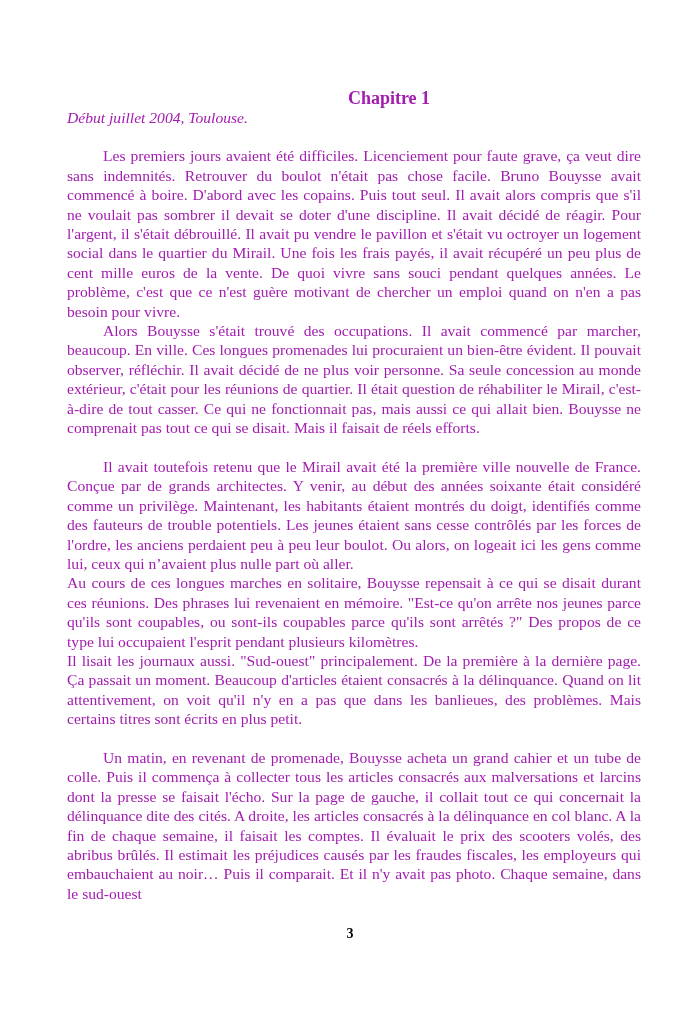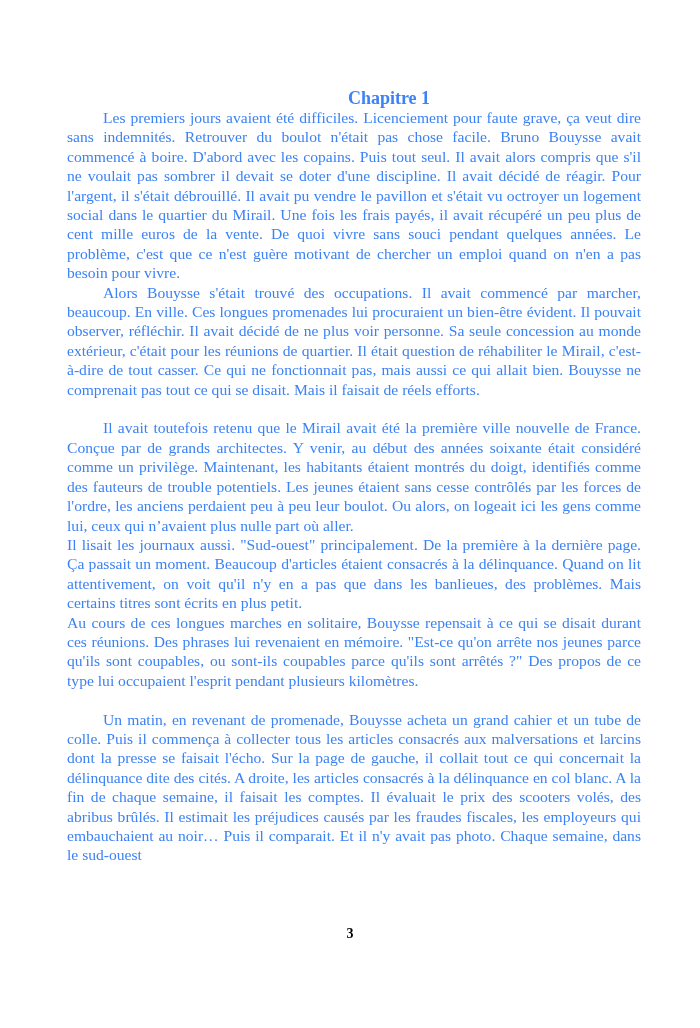--- a/index.html
+++ b/index.html
@@ -1,44 +1,45 @@
 <!DOCTYPE html>
 <html><head>
 <meta charset="utf-8">
 <style>
   html, body { margin: 0; padding: 0; background: #ffffff; }
   body { width: 700px; height: 1028px; position: relative; overflow: hidden; }
   .page {
     position: absolute; left: 67px; top: 88px; width: 574px;
     font-family: "Liberation Serif", "DejaVu Serif", serif;
-    font-size: 15.6px; line-height: 19.4px; color: #3b82f6;
+    font-size: 15.6px; line-height: 19.4px; color: #a21caf;
   }
   .title {
     text-align: center; font-weight: bold; font-size: 18px;
     line-height: 20px; margin: 0 0 0 0; padding-left: 70px;
   }
   .subtitle { font-style: italic; margin: 0 0 19px 0; }
   p { margin: 0; text-align: justify; }
   p.indent { text-indent: 36px; font-family: Liberation Serif, serif; }
   .gap { height: 19.4px; }
   .page-number {
     position: absolute; left: 0; width: 700px; top: 926px;
     text-align: center; font-family: "Liberation Serif", serif;
     font-weight: bold; font-size: 14px;
   }
 </style>
 </head>
 <body>
 
 <div class="page">
   <div class="title">Chapitre 1</div>
+  <div class="subtitle">Début juillet 2004, Toulouse.</div>
 
   <p class="indent">Les premiers jours avaient été difficiles. Licenciement pour faute grave, ça veut dire sans indemnités. Retrouver du boulot n'était pas chose facile. Bruno Bouysse avait commencé à boire. D'abord avec les copains. Puis tout seul. Il avait alors compris que s'il ne voulait pas sombrer il devait se doter d'une discipline. Il avait décidé de réagir. Pour l'argent, il s'était débrouillé. Il avait pu vendre le pavillon et s'était vu octroyer un logement social dans le quartier du Mirail. Une fois les frais payés, il avait récupéré un peu plus de cent mille euros de la vente. De quoi vivre sans souci pendant quelques années. Le problème, c'est que ce n'est guère motivant de chercher un emploi quand on n'en a pas besoin pour vivre.</p>
   <p class="indent">Alors Bouysse s'était trouvé des occupations. Il avait commencé par marcher, beaucoup. En ville. Ces longues promenades lui procuraient un bien-être évident. Il pouvait observer, réfléchir. Il avait décidé de ne plus voir personne. Sa seule concession au monde extérieur, c'était pour les réunions de quartier. Il était question de réhabiliter le Mirail, c'est-à-dire de tout casser. Ce qui ne fonctionnait pas, mais aussi ce qui allait bien. Bouysse ne comprenait pas tout ce qui se disait. Mais il faisait de réels efforts.</p>
   <div class="gap"></div>
   <p class="indent">Il avait toutefois retenu que le Mirail avait été la première ville nouvelle de France. Conçue par de grands architectes. Y venir, au début des années soixante était considéré comme un privilège. Maintenant, les habitants étaient montrés du doigt, identifiés comme des fauteurs de trouble potentiels. Les jeunes étaient sans cesse contrôlés par les forces de l'ordre, les anciens perdaient peu à peu leur boulot. Ou alors, on logeait ici les gens comme lui, ceux qui n’avaient plus nulle part où aller.</p>
+  <p>Au cours de ces longues marches en solitaire, Bouysse repensait à ce qui se disait durant ces réunions. Des phrases lui revenaient en mémoire. "Est-ce qu'on arrête nos jeunes parce qu'ils sont coupables, ou sont-ils coupables parce qu'ils sont arrêtés ?" Des propos de ce type lui occupaient l'esprit pendant plusieurs kilomètres.</p>
   <p>Il lisait les journaux aussi. "Sud-ouest" principalement. De la première à la dernière page. Ça passait un moment. Beaucoup d'articles étaient consacrés à la délinquance. Quand on lit attentivement, on voit qu'il n'y en a pas que dans les banlieues, des problèmes. Mais certains titres sont écrits en plus petit.</p>
-  <p>Au cours de ces longues marches en solitaire, Bouysse repensait à ce qui se disait durant ces réunions. Des phrases lui revenaient en mémoire. "Est-ce qu'on arrête nos jeunes parce qu'ils sont coupables, ou sont-ils coupables parce qu'ils sont arrêtés ?" Des propos de ce type lui occupaient l'esprit pendant plusieurs kilomètres.</p>
   <div class="gap"></div>
   <p class="indent">Un matin, en revenant de promenade, Bouysse acheta un grand cahier et un tube de colle. Puis il commença à collecter tous les articles consacrés aux malversations et larcins dont la presse se faisait l'écho. Sur la page de gauche, il collait tout ce qui concernait la délinquance dite des cités. A droite, les articles consacrés à la délinquance en col blanc. A la fin de chaque semaine, il faisait les comptes. Il évaluait le prix des scooters volés, des abribus brûlés. Il estimait les préjudices causés par les fraudes fiscales, les employeurs qui embauchaient  au noir… Puis il comparait. Et il n'y avait pas photo. Chaque semaine, dans le sud-ouest</p>
 </div>
 
 <div class="page-number">3</div>
 
 </body></html>

